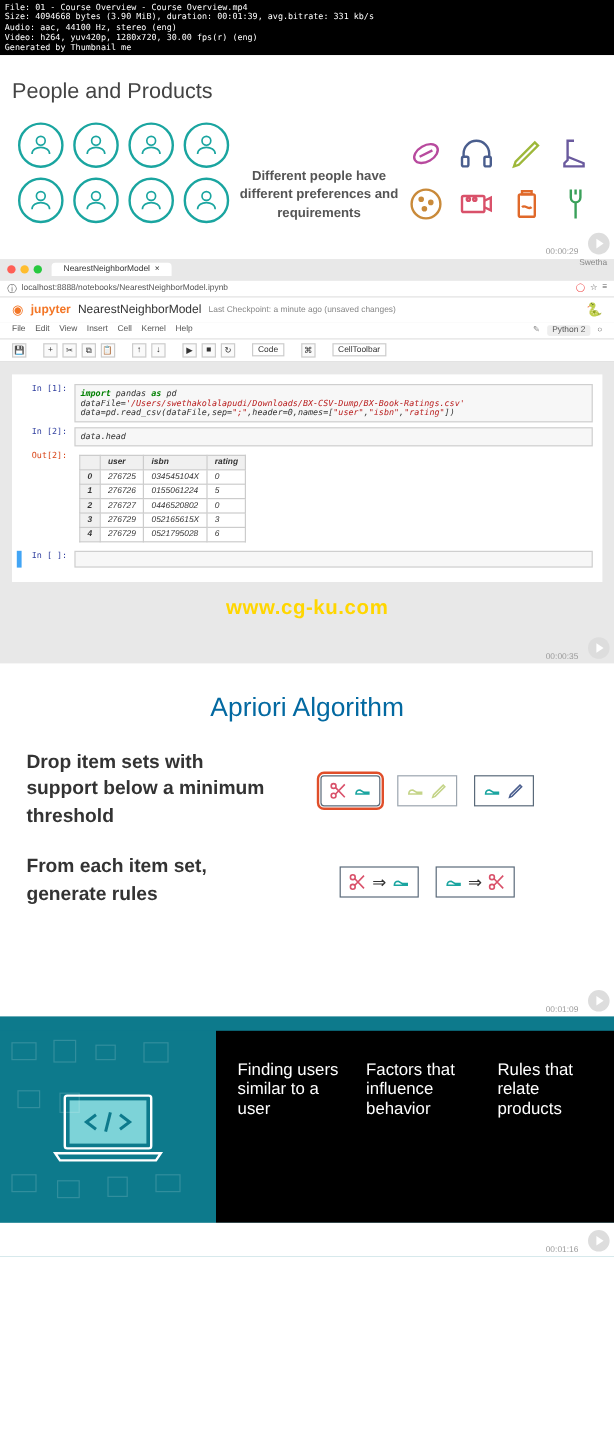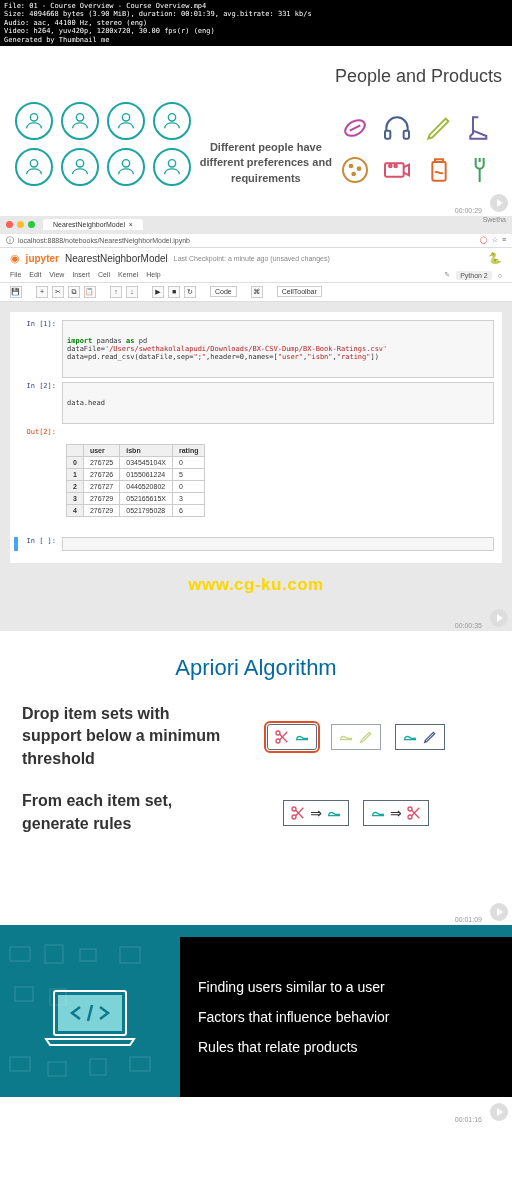--- a/index.html
+++ b/index.html
@@ -4,21 +4,21 @@
 <style>
   * { box-sizing: border-box; margin: 0; padding: 0; }
   body { width: 512px; font-family: Arial, sans-serif; background: #fff; color: #333; }
   
   
   .meta-bar { background: #000; color: #fff; font-size: 7px; font-family: monospace; padding: 2px 4px; line-height: 1.2; }
   .meta-bar div { white-space: nowrap; }
   
   
   .section1 { background: #fff; padding: 20px 10px 30px; position: relative; }
-  .section1 h2 { text-align: right; font-size: 18px; font-weight: 300; color: #444; margin-bottom: 15px; }
+  .section1 h2 { text-align: left; font-size: 18px; font-weight: 300; color: #444; margin-bottom: 15px; }
   .s1-content { display: flex; align-items: flex-end; justify-content: space-between; }
   .people-grid { width: 190px; display: flex; flex-wrap: wrap; gap: 8px; justify-content: center; }
   .avatar { width: 38px; height: 38px; border: 2px solid #1aa5a0; border-radius: 50%; display: flex; align-items: center; justify-content: center; }
   .avatar svg { width: 22px; height: 22px; stroke: #1aa5a0; fill: none; stroke-width: 1.5; }
   .s1-text { width: 140px; text-align: center; font-size: 11px; color: #555; line-height: 1.4; font-weight: 600; }
   .products-grid { width: 170px; display: flex; flex-wrap: wrap; gap: 10px; justify-content: center; align-items: center; }
   .product-icon { width: 32px; height: 32px; display: flex; align-items: center; justify-content: center; }
   .timestamp-badge { position: absolute; bottom: 2px; right: 30px; font-size: 7px; color: #999; }
   .play-badge { position: absolute; bottom: 4px; right: 4px; width: 18px; height: 18px; background: #ddd; border-radius: 50%; display: flex; align-items: center; justify-content: center; }
   .play-badge::after { content: ''; width: 0; height: 0; border-left: 6px solid #fff; border-top: 4px solid transparent; border-bottom: 4px solid transparent; margin-left: 2px; }
@@ -46,21 +46,21 @@
   
   .jupyter-toolbar { background: #fff; padding: 3px 10px; display: flex; gap: 4px; align-items: center; font-size: 8px; border-bottom: 1px solid #ddd; }
   .tb-btn { width: 12px; height: 12px; border: 1px solid #ccc; background: #fafafa; display: flex; align-items: center; justify-content: center; font-size: 7px; }
   .tb-sep { width: 6px; }
   .tb-select { border: 1px solid #ccc; font-size: 7px; padding: 1px 4px; }
   
   .notebook-body { background: #fff; margin: 10px 10px 0; padding: 8px; }
   .cell { display: flex; margin-bottom: 4px; }
   .cell-prompt { width: 44px; font-family: monospace; font-size: 7px; color: #303f9f; text-align: right; padding-right: 6px; flex-shrink: 0; }
   .cell-prompt.out { color: #d84315; }
-  .cell-content { flex: 1; font-family: monospace; font-size: 7px; padding: 16px 4px; }
+  .cell-content { flex: 1; font-family: monospace; font-size: 7px; padding: 3px 4px; font-style: italic; }
   .cell-content.code { border: 1px solid #cfcfcf; background: #f7f7f7; }
   .code-line { white-space: nowrap; }
   .kw { color: #008000; font-weight: bold; }
   .str { color: #ba2121; }
   
   .data-table { border-collapse: collapse; font-size: 7px; font-family: sans-serif; }
   .data-table th, .data-table td { border: 1px solid #ccc; padding: 2px 6px; text-align: left; }
   .data-table th { background: #f0f0f0; font-weight: bold; }
   .data-table tr td:first-child { font-weight: bold; background: #f0f0f0; }
   
@@ -79,21 +79,21 @@
   .rule-box.highlighted { outline: 2px solid #e04e2a; outline-offset: 1px; border-radius: 3px; }
   .mini-icon { width: 16px; height: 16px; }
   .arrow { font-size: 14px; color: #333; }
   
   
   .section4 { background: #0d7a8c; padding-top: 12px; position: relative; }
   .section4-inner { display: flex; }
   .s4-left { width: 180px; background: #0d7a8c; display: flex; align-items: center; justify-content: center; position: relative; min-height: 160px; }
   .laptop-icon { width: 100px; height: 64px; }
   .bg-icons { position: absolute; inset: 0; opacity: 0.15; }
-  .s4-right { flex: 1; background: #000; color: #fff; padding: 24px 18px; display: flex; flex-direction: column; gap: 14px; justify-content: center; }
+  .s4-right { flex: 1; background: #000; color: #fff; padding: 24px 18px; display: flex; gap: 14px; justify-content: center; }
   .s4-right div { font-size: 14px; font-weight: 300; }
   .s4-footer { height: 28px; background: #fff; position: relative; }
 
   .name-tag { position: absolute; top: 0; right: 6px; font-size: 7px; color: #888; }
 </style>
 </head>
 <body>
 
 <div class="meta-bar">
   <div>File: 01 - Course Overview - Course Overview.mp4</div>

